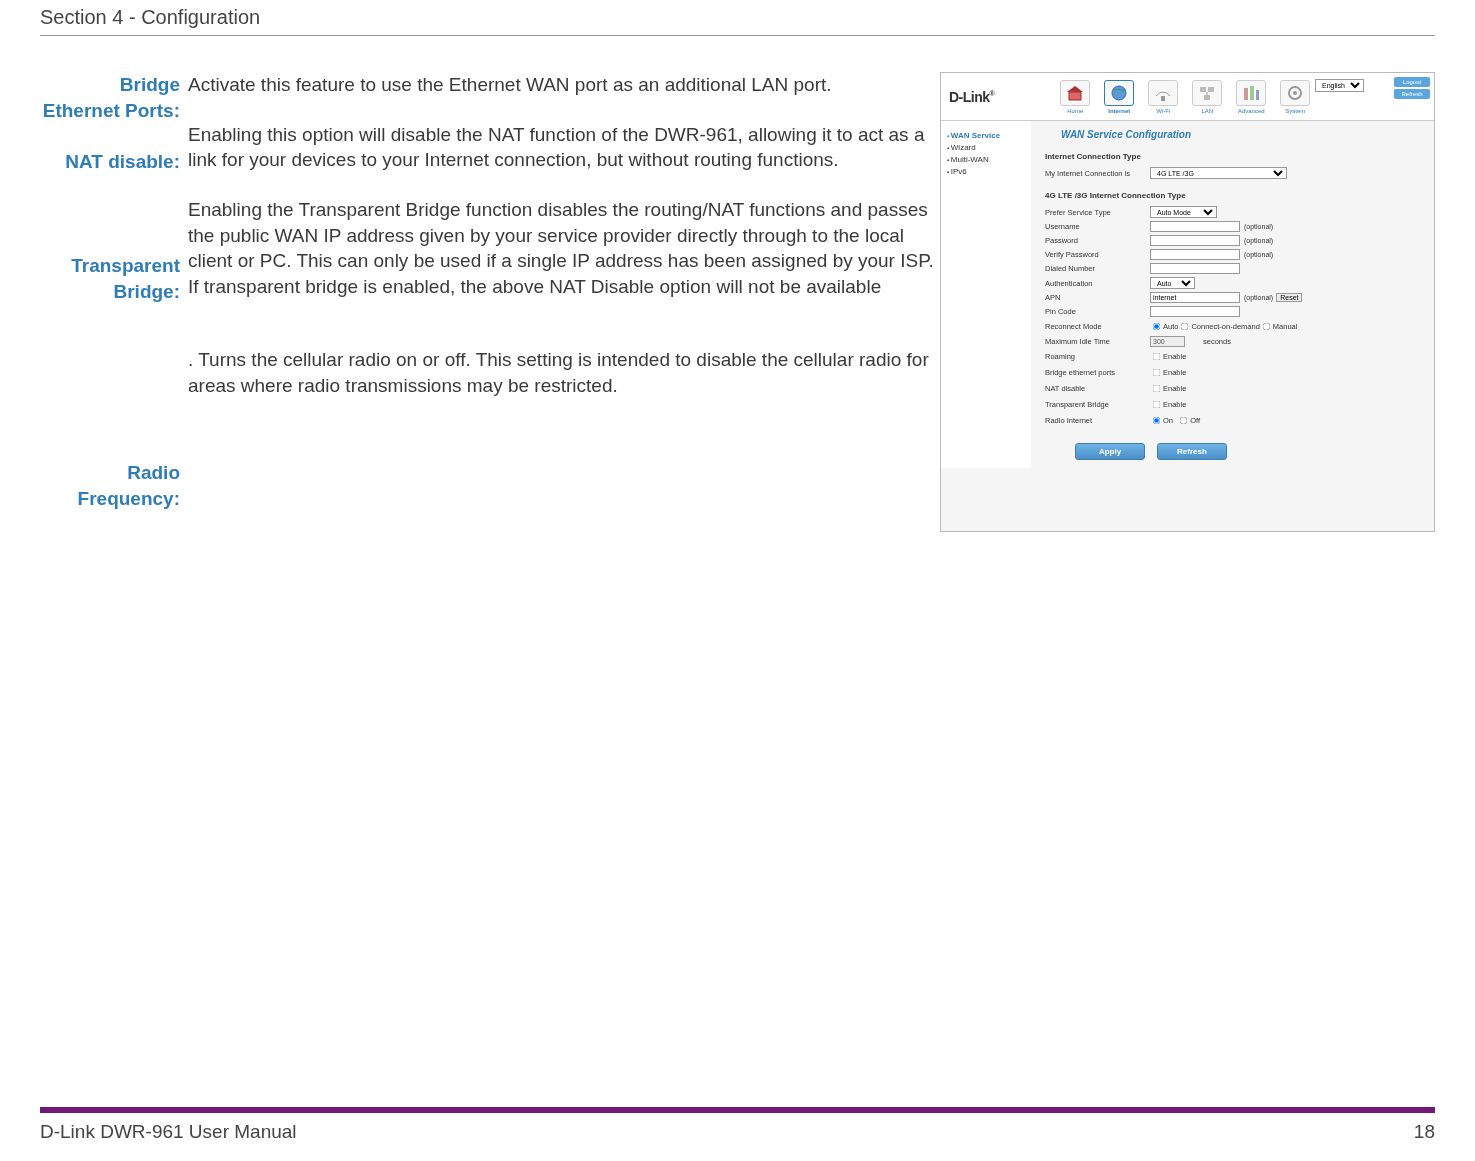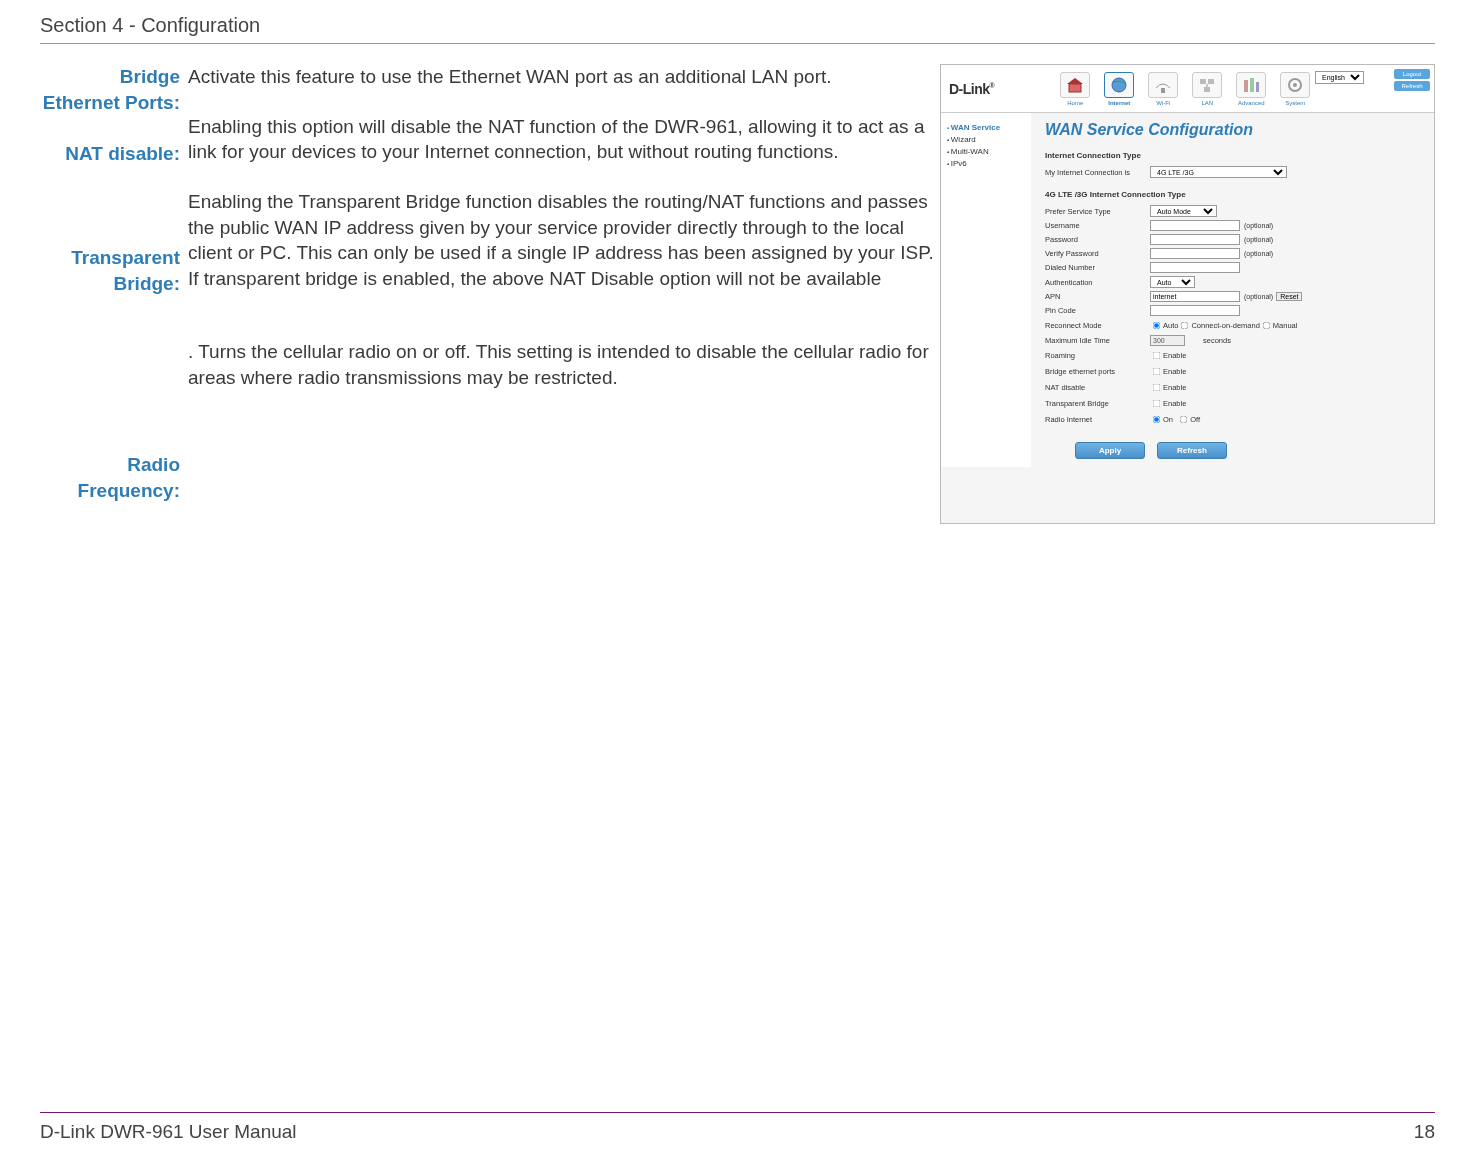--- a/index.html
+++ b/index.html
@@ -8,24 +8,24 @@
     width: 1475px;
     height: 1161px;
     background: #fff;
     color: #333;
     position: relative;
     padding: 0 40px;
   }
   .header-section {
     font-size: 20px;
     color: #444;
-    padding-top: 14px;
+    padding-top: 6px;
     padding-bottom: 6px;
     border-bottom: 1px solid #999;
-    margin-bottom: 20px;
+    margin-bottom: 36px;
   }
   .main-row {
     display: flex;
   }
   .doc-col {
     flex: 1;
     display: flex;
   }
   .labels-col {
     width: 140px;
@@ -139,22 +139,23 @@
   .side-nav .side-item.active { color: #2f7db6; font-weight: bold; }
   .side-nav .side-item::before { content: "▪ "; font-size: 6px; }
   .config-panel {
     flex: 1;
     padding: 8px 14px;
   }
   .panel-title {
     color: #2f7db6;
     font-weight: bold;
     font-style: italic;
-    font-size: 16px;
+    font-size: 10px;
     margin-bottom: 12px;
+    margin-left: 16px;
   }
   .section-lbl {
     font-weight: bold;
     font-size: 8px;
     margin: 6px 0;
   }
   .form-row {
     display: flex;
     align-items: center;
     margin-bottom: 3px;
@@ -202,21 +203,21 @@
     font-size: 7px;
     padding: 0 3px;
     margin-left: 3px;
   }
   .nav-svg { width: 20px; height: 18px; }
   .footer {
     position: absolute;
     bottom: 18px;
     left: 40px;
     right: 40px;
-    border-top: 1px solid #701a75;
+    border-top: 6px solid #701a75;
     padding-top: 8px;
     display: flex;
     justify-content: space-between;
     font-size: 19px;
     color: #444;
   }
 </style>
 </head>
 <body>
 

